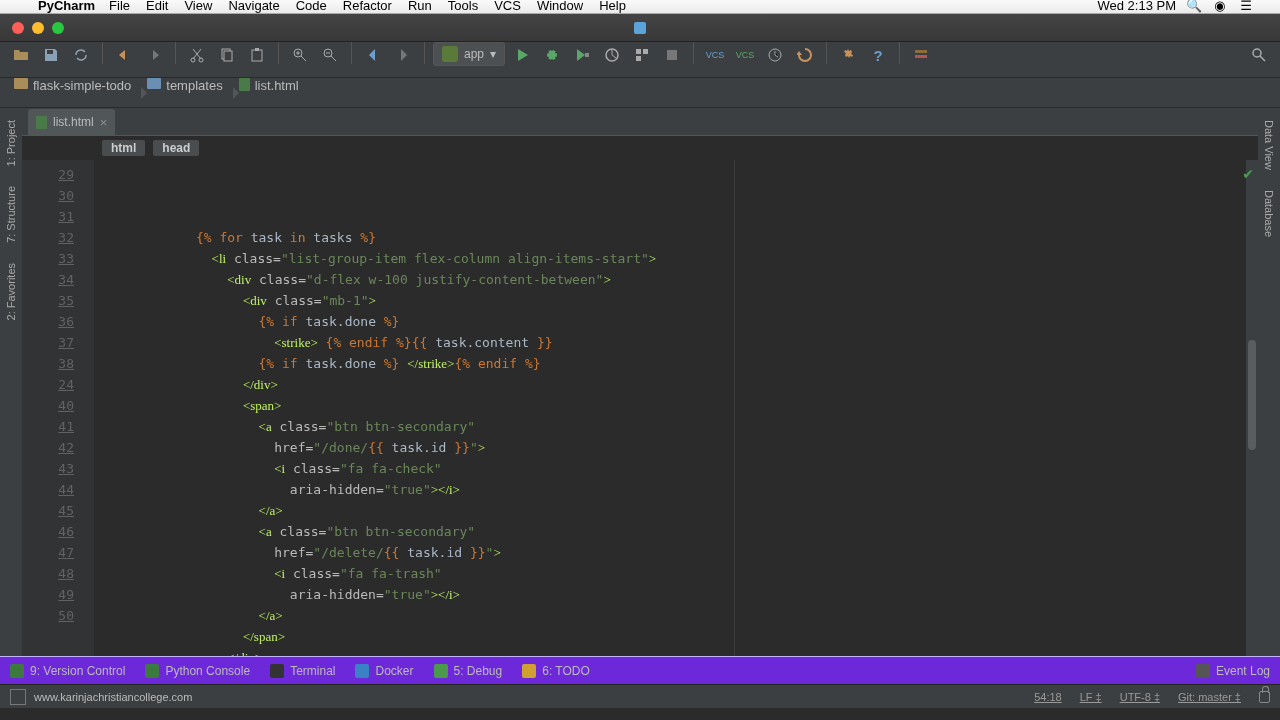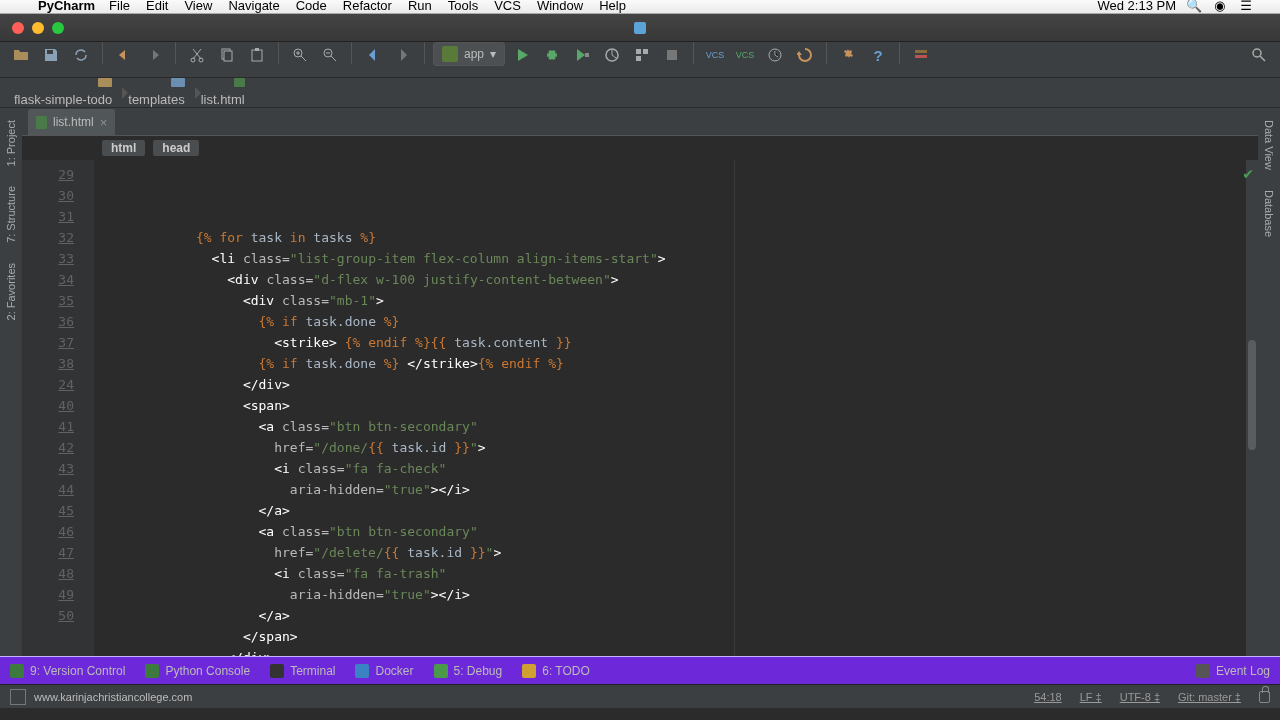--- a/index.html
+++ b/index.html
@@ -25,21 +25,21 @@
 
 .toolbar { height:36px; background:#3c3f41; display:flex; align-items:flex-start; padding:0 8px; gap:4px; border-bottom:1px solid #2a2a2a;}
 .toolbar .btn{width:26px;height:26px;display:flex;align-items:center;justify-content:center;border-radius:3px;}
 .toolbar .sep{width:1px;height:22px;background:#555;margin:0 4px;}
 .toolbar svg{width:16px;height:16px;}
 .run-cfg{height:24px;background:#4c5052;border:1px solid #555;border-radius:3px;display:flex;align-items:center;padding:0 8px;gap:6px;font-size:12px;}
 .toolbar .spacer{flex:1;}
 
 
 .navbar { height:30px; background:#3c3f41; display:flex; align-items:center; padding:0 8px; font-size:13px; border-bottom:1px solid #2a2a2a;}
-.navbar .crumb{display:flex;align-items:flex-end;gap:5px;padding:0 10px 0 6px;position:relative;height:100%;flex-direction:column;}
+.navbar .crumb{display:flex;align-items:flex-start;gap:5px;padding:0 10px 0 6px;position:relative;height:100%;}
 .navbar .crumb::after{content:"";position:absolute;right:-6px;top:50%;transform:translateY(-50%);border-left:6px solid #555;border-top:6px solid transparent;border-bottom:6px solid transparent;}
 .navbar .crumb:last-child::after{display:none;}
 .folder-icon{width:14px;height:11px;background:#a98e5a;border-radius:1px;display:inline-block;}
 .folder-icon.blue{background:#6a8fb3;}
 .file-icon{width:11px;height:13px;background:#4a7a48;border-radius:1px;display:inline-block;position:relative;}
 .file-icon.html{background:#4a7a48;}
 
 
 .main { height:calc(720px - 26px - 28px - 36px - 30px - 28px - 24px); display:flex; background:#2b2b2b;}
 .leftbar,.rightbar{width:22px;background:#3c3f41;display:flex;flex-direction:column;align-items:center;gap:4px;padding-top:4px;}
@@ -54,21 +54,21 @@
 
 .code-wrap{flex:1;display:flex;position:relative;overflow:hidden;}
 .gutter{width:72px;background:#313335;color:#606366;font-family:Menlo,Consolas,monospace;font-size:13px;text-align:right;line-height:21px;padding:4px 20px 0 0;position:relative;text-decoration:underline;}
 .code{flex:1;font-family:Menlo,Consolas,monospace;font-size:13px;line-height:21px;padding:4px 0 0 8px;white-space:pre;position:relative;color:#a9b7c6;}
 .scrollbar-track{width:12px;background:#3c3f41;position:relative;}
 .scrollbar-thumb{position:absolute;width:8px;left:2px;top:180px;height:110px;background:#5a5d5f;border-radius:4px;}
 .ruler{position:absolute;top:0;bottom:0;left:640px;border-left:1px solid #3a3a3a;}
 .check{position:absolute;top:6px;right:4px;color:#499c54;font-size:14px;}
 
 
-.kw{color:#cc7832;} .tag{color:#ffffff;} .attn{color:#bababa;} .str{color:#6a8759;} .tmpl{color:#cc7832;}
+.kw{color:#cc7832;} .tag{color:#bef264;font-family:Liberation Serif, serif;} .attn{color:#bababa;} .str{color:#6a8759;} .tmpl{color:#cc7832;}
 
 
 .bottombar{height:28px;background:#6d28d9;display:flex;align-items:center;padding:0 10px;font-size:12px;gap:20px;border-top:1px solid #c4b5fd;}
 .bottombar .item{display:flex;align-items:center;gap:6px;}
 .bottombar .spacer{flex:1;}
 .bi{width:14px;height:14px;border-radius:2px;display:inline-block;}
 
 .statusbar{height:24px;background:#3c3f41;display:flex;align-items:center;padding:0 10px;font-size:11px;color:#999;border-top:1px solid #222;}
 .statusbar .spacer{flex:1;}
 .statusbar .sitem{margin-left:18px;text-decoration:underline;}

